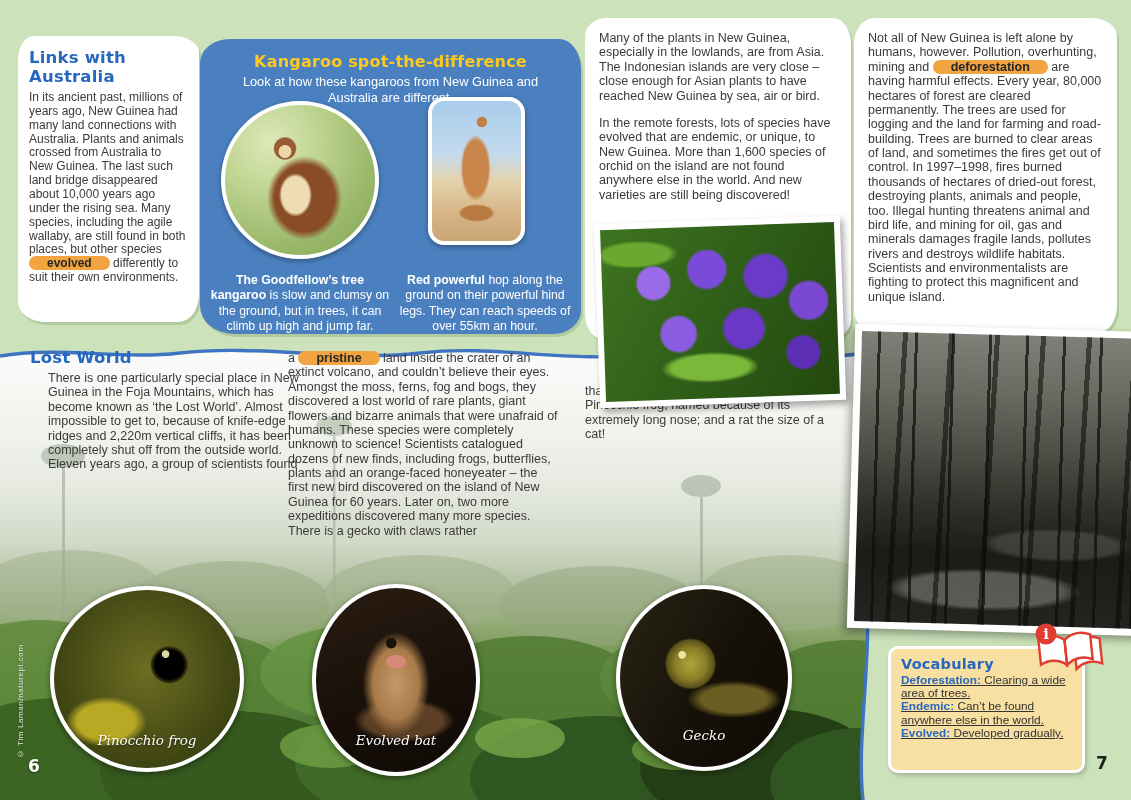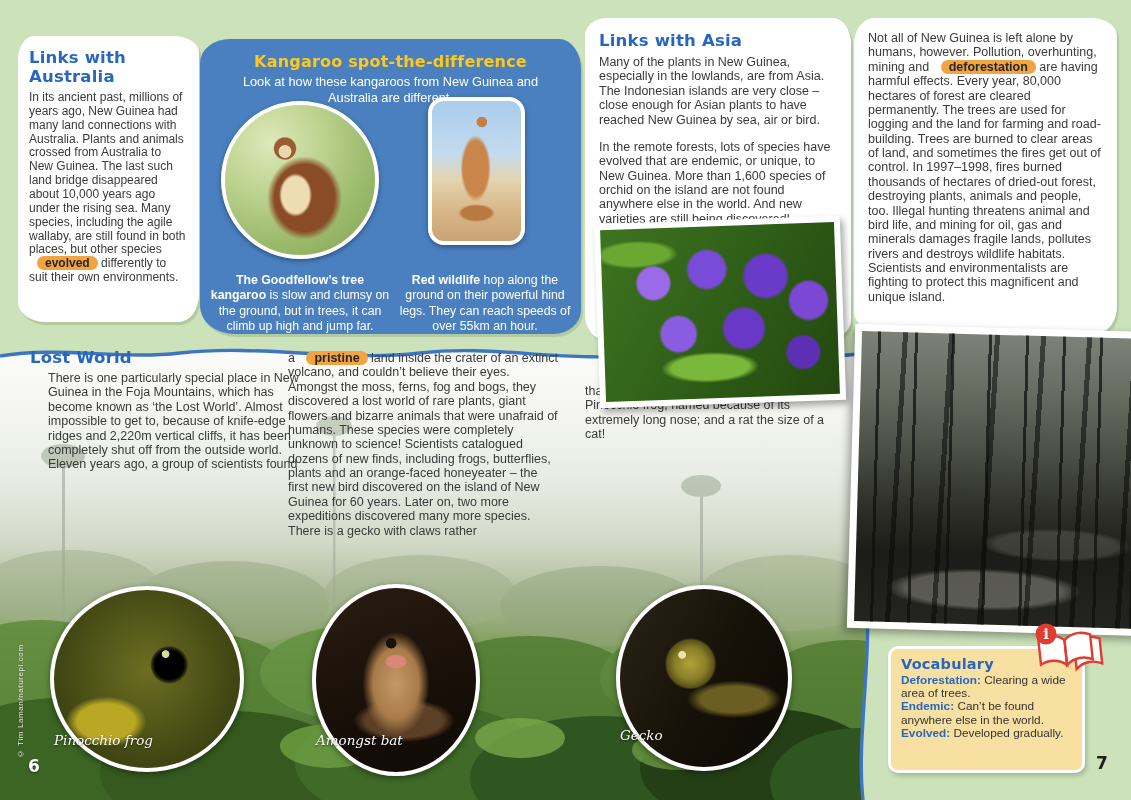--- a/index.html
+++ b/index.html
@@ -5,21 +5,21 @@
   html,body{margin:0;padding:0;}
   body{
     width:1131px;height:800px;position:relative;overflow:hidden;
     background:#cbe2ba;
     font-family:"Liberation Sans",sans-serif;
   }
   .box{position:absolute;background:#fff;box-shadow:2px 3px 0 rgba(130,160,110,.35);}
   .hd{font-family:"DejaVu Sans",sans-serif;font-weight:800;color:#2767be;font-size:16.5px;letter-spacing:.2px;margin:0 0 5px 0;}
   .hd.red{color:#e6342a;}
   .bt{font-size:12.5px;line-height:1.15;color:#3a3a3a;}
-  .hl{background:#f2a440;border-radius:7px;padding:0 8px;font-weight:bold;color:#262626;margin-left:8px;}
+  .hl{background:#f2a440;border-radius:7px;padding:0 18px;font-weight:bold;color:#262626;}
 
   
   .aus{left:18px;top:36px;width:181px;height:286px;border-radius:16px 26px 20px 28px/24px 16px 28px 20px;padding:12px 11px;box-sizing:border-box;}
   .aus .bt{font-size:12px;line-height:1.155;}
 
   
   .kbox{position:absolute;left:200px;top:27px;width:381px;height:295px;background:#4a80c0;
     border-radius:30px 22px 28px 34px/24px 30px 24px 28px;box-shadow:2px 3px 0 rgba(130,160,110,.35);margin-top:12px;}
   .ktitle{font-family:"DejaVu Sans",sans-serif;font-weight:800;color:#fdc91d;font-size:16px;text-align:center;margin-top:13px;letter-spacing:.2px;}
   .ksub{color:#fff;font-size:12.8px;line-height:1.25;text-align:center;width:330px;margin:3px auto 0;}
@@ -99,31 +99,31 @@
       radial-gradient(ellipse 17px 11px at 50% 40%, #d88878 0 55%, rgba(0,0,0,0) 65%),
       radial-gradient(ellipse 44px 68px at 50% 52%, #c59a68 0%, #a87b49 52%, rgba(0,0,0,0) 76%),
       radial-gradient(ellipse 70px 30px at 55% 72%, #5c4026 0 55%, rgba(0,0,0,0) 72%),
       linear-gradient(160deg,#2a1c12 0%,#170f08 60%,#100a05 100%);}
   .gecko{left:616px;top:585px;width:176px;height:186px;
     background:
       radial-gradient(circle 7px at 37% 37%, #ece4a4 0 50%, rgba(0,0,0,0) 60%),
       radial-gradient(circle 33px at 42% 42%, #b0a339 0%, #8a7e28 48%, #5a511a 72%, rgba(0,0,0,0) 78%),
       radial-gradient(ellipse 66px 26px at 68% 62%, #6b5e22 0 50%, rgba(0,0,0,0) 72%),
       linear-gradient(120deg,#2a2416 0%,#161108 55%,#0c0a05 100%);}
-  .ocap{position:absolute;left:0;width:100%;text-align:left;color:#fff;
+  .ocap{position:absolute;left:0;width:100%;text-align:center;color:#fff;
     font-family:"DejaVu Serif",serif;font-style:italic;font-size:13.5px;text-shadow:0 1px 2px rgba(0,0,0,.6);}
   .frog .ocap{bottom:20px;}
   .bat .ocap{bottom:24px;}
   .gecko .ocap{bottom:24px;font-style:italic;}
 
   
   .vocab{position:absolute;left:888px;top:646px;width:197px;height:127px;background:#f8dfa2;border:3px solid #fff;
     border-radius:10px;box-sizing:border-box;padding:7px 10px;box-shadow:2px 3px 4px rgba(0,0,0,.18);z-index:7;}
   .vocab .hd{font-size:14.5px;margin:0 0 2px 0;}
-  .ventry{font-size:11.8px;line-height:1.12;color:#333;}
+  .ventry{font-size:11.8px;line-height:1.12;color:#333;text-decoration:underline;}
   .vterm{color:#2767be;font-weight:bold;}
   .book-icon{position:absolute;left:1026px;top:622px;width:80px;height:56px;z-index:8;}
 
   
   .pn{position:absolute;font-family:"DejaVu Sans",sans-serif;font-weight:800;font-size:17px;z-index:9;}
   .pn6{left:28px;top:756px;color:#fff;text-shadow:0 1px 2px rgba(0,0,0,.5);}
   .pn7{left:1096px;top:753px;color:#1e1e1e;}
   .credit{position:absolute;left:16px;top:598px;height:160px;writing-mode:vertical-rl;transform:rotate(180deg);
     color:#f2f2f2;font-size:8px;letter-spacing:.6px;z-index:7;opacity:.95;text-shadow:0 0 2px rgba(0,0,0,.4);}
 </style>
@@ -186,25 +186,24 @@
   <h3 class="hd">Links with Australia</h3>
   <div class="bt"><span>In its ancient past, millions of years ago, New Guinea had many land connections with Australia. Plants and animals crossed from Australia to New Guinea. The last such land bridge disappeared about 10,000 years ago under the rising sea. Many species, including the agile wallaby, are still found in both places, but other species </span><span class="hl">evolved</span><span> differently to suit their own environments.</span></div>
 </div>
 
 <div class="kbox">
   <div class="ktitle">Kangaroo spot-the-difference</div>
   <div class="ksub">Look at how these kangaroos from New Guinea and Australia are different.</div>
   <div class="kcircle"></div>
   <div class="krect"></div>
   <div class="kcap l"><b>The Goodfellow’s tree kangaroo</b><span> is slow and clumsy on the ground, but in trees, it can climb up high and jump far.</span></div>
-  <div class="kcap r"><b>Red wildlife</b><span> hop along the ground on their powerful hind legs. They can reach speeds of over 55km an hour.</span></div>
+  <div class="kcap r"><b>Red powerful</b><span> hop along the ground on their powerful hind legs. They can reach speeds of over 55km an hour.</span></div>
 </div>
 
 <div class="box asia">
-  <h3 class="hd">Links with Asia</h3>
   <div class="bt">Many of the plants in New Guinea, especially in the lowlands, are from Asia. The Indonesian islands are very close – close enough for Asian plants to have reached New Guinea by sea, air or bird.</div>
   <div class="para-gap"></div>
   <div class="bt">In the remote forests, lots of species have evolved that are endemic, or unique, to New Guinea. More than 1,600 species of orchid on the island are not found anywhere else in the world. And new varieties are still being discovered!</div>
 </div>
 
 <div class="orchid">
     <div class="orchid-inner"></div>
   </div>
 
 <div class="box danger">
@@ -212,21 +211,21 @@
 </div>
 
 <div class="burnt">
     <div class="burnt-inner"></div>
   </div>
 
 <div class="oval frog">
   <div class="ocap">Pinocchio frog</div>
 </div>
 <div class="oval bat">
-  <div class="ocap">Amongst bat</div>
+  <div class="ocap">Evolved bat</div>
 </div>
 <div class="oval gecko">
   <div class="ocap">Gecko</div>
 </div>
 
 <div class="vocab">
   <h3 class="hd">Vocabulary</h3>
   <div class="ventry"><span class="vterm">Deforestation:</span><span> Clearing a wide area of trees.</span></div>
   <div class="ventry"><span class="vterm">Endemic:</span><span> Can’t be found anywhere else in the world.</span></div>
   <div class="ventry"><span class="vterm">Evolved:</span><span> Developed gradually.</span></div>

